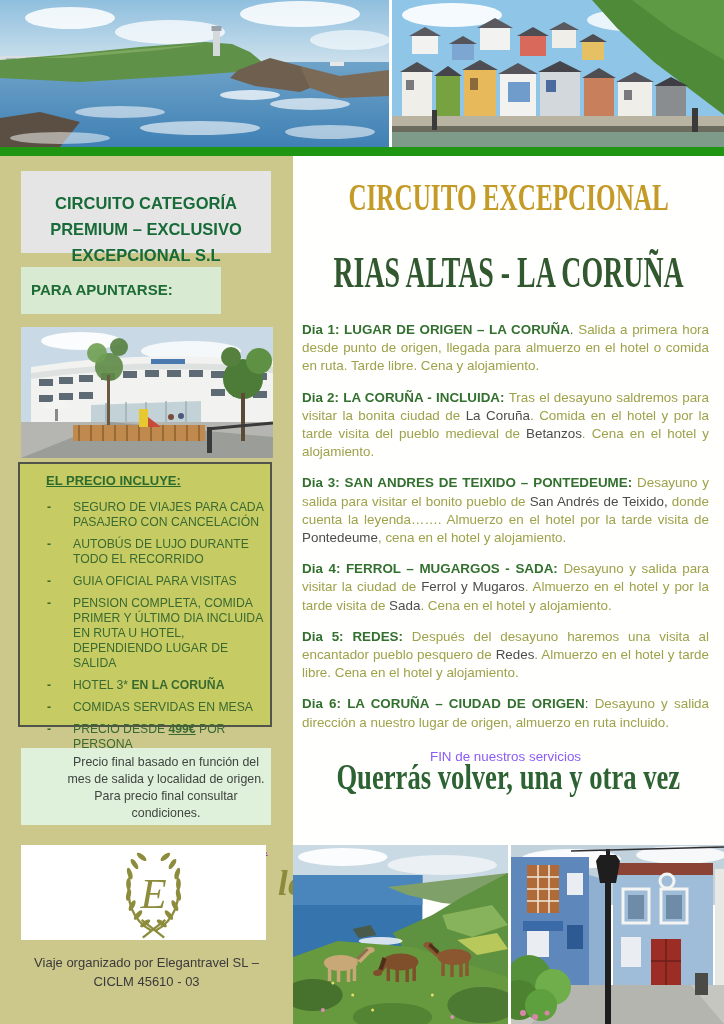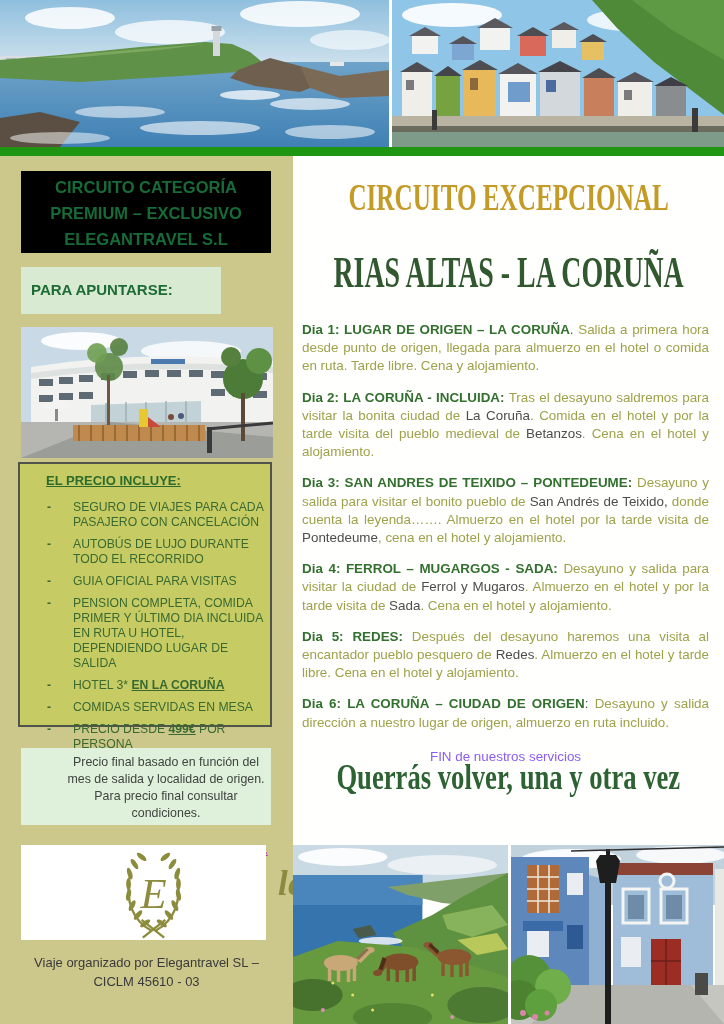--- a/index.html
+++ b/index.html
@@ -7,22 +7,22 @@
         font-family:"Liberation Sans",sans-serif;}
   .page svg{display:block;width:100%;height:100%;}
 
   
   .banner-left{position:absolute;left:0;top:0;width:389px;height:147px;}
   .banner-right{position:absolute;left:392px;top:0;width:332px;height:147px;}
   .divider{position:absolute;left:0;top:147px;width:724px;height:9px;background:#1E9612;}
 
   
   .left-col{position:absolute;left:0;top:156px;width:293px;height:868px;background:#CCC78B;}
-  .premium-box{position:absolute;left:21px;top:15px;width:250px;height:82px;background:#000000;
-    box-sizing:border-box;padding-top:3px;text-align:center;font-weight:bold;font-size:16.5px;
+  .premium-box{position:absolute;left:21px;top:15px;width:250px;height:82px;background:#e5e5e5;
+    box-sizing:border-box;padding-top:19px;text-align:center;font-weight:bold;font-size:16.5px;
     line-height:26px;color:#176B38;}
   .signup-box{position:absolute;left:21px;top:111px;width:200px;height:47px;background:#D8EAD2;
     box-sizing:border-box;padding:14px 0 0 10px;font-weight:bold;font-size:15px;color:#1D6B35;}
   .hotel-photo{position:absolute;left:21px;top:171px;width:252px;height:131px;}
   .price-box{position:absolute;left:18px;top:306px;width:254px;height:265px;background:#C6CB64;
     box-sizing:border-box;border:2px solid #50544A;padding:9px 6px 0 12px;}
   .price-title{margin-left:14px;font-weight:bold;text-decoration:underline;font-size:13px;color:#2D6B2D;}
   .price-list{list-style:none;margin:12px 0 0 0;padding:0;font-size:12.2px;line-height:15px;color:#3A6A30;}
   .price-list li{display:flex;margin-bottom:7px;}
   .dash{width:26px;margin-left:15px;font-weight:bold;flex:none;}
@@ -159,21 +159,21 @@
     </svg>
   </div>
 
   <div class="divider"></div>
 
   <div class="left-col">
 
     <div class="premium-box">
       <div>CIRCUITO CATEGORÍA</div>
       <div>PREMIUM – EXCLUSIVO</div>
-      <div>ELEGANTRAVEL S.L</div>
+      <div>EXCEPCIONAL S.L</div>
     </div>
 
     <div class="signup-box">
       <span>PARA APUNTARSE:</span>
     </div>
 
     <div class="hotel-photo">
       <svg viewBox="0 0 252 131" preserveAspectRatio="none">
         <rect x="0" y="0" width="252" height="131" fill="#C9DAE6"></rect>
         <ellipse cx="60" cy="14" rx="40" ry="9" fill="#ffffff" opacity="0.9"></ellipse>
@@ -257,21 +257,21 @@
           <li>
             <span class="dash">-</span>
             <span class="itxt"><span>GUIA OFICIAL PARA VISITAS</span></span>
           </li>
           <li>
             <span class="dash">-</span>
             <span class="itxt"><span>PENSION COMPLETA, COMIDA PRIMER Y ÚLTIMO DIA INCLUIDA EN RUTA U HOTEL, DEPENDIENDO LUGAR DE SALIDA</span></span>
           </li>
           <li>
             <span class="dash">-</span>
-            <span class="itxt"><span>HOTEL 3* </span><span style="font-weight: bold; text-decoration: underline;">EN LA CORUÑA</span></span>
+            <span class="itxt"><span>HOTEL 3* </span><span style="font-weight: bold;">EN LA CORUÑA</span></span>
           </li>
           <li>
             <span class="dash">-</span>
             <span class="itxt"><span>COMIDAS SERVIDAS EN MESA</span></span>
           </li>
           <li>
             <span class="dash">-</span>
             <span class="itxt"><span>PRECIO DESDE </span><span style="font-weight: bold; text-decoration: underline;">499€</span><span> POR PERSONA</span></span>
           </li>
           <li>

